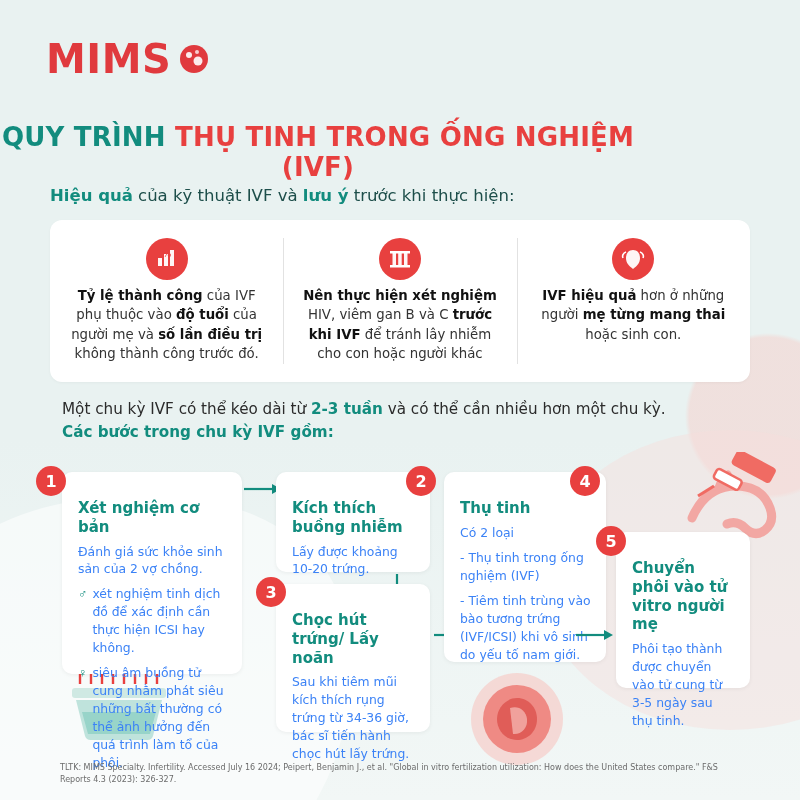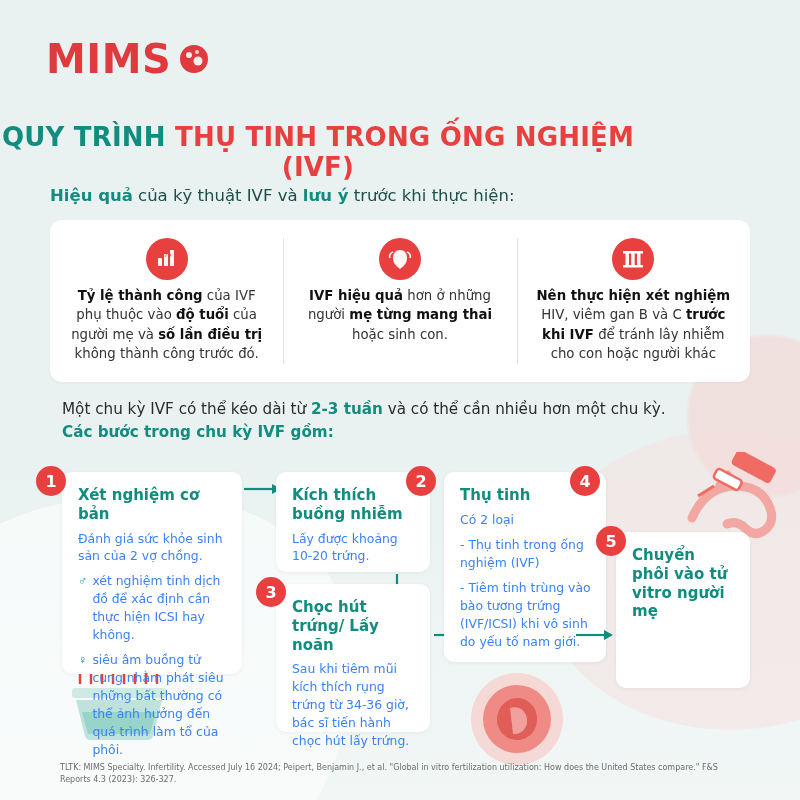--- a/index.html
+++ b/index.html
@@ -147,21 +147,21 @@
   .note .hl { color: #128c7e; font-weight: bold; }
   .note .grn { color: #128c7e; font-weight: bold; }
 
   
   .flow { position: absolute; inset: 0; }
   .card {
     position: absolute;
     background: #ffffff;
     border-radius: 10px;
     box-shadow: 0 1px 4px rgba(0,0,0,0.06);
-    padding: 14px 14px 12px 16px;
+    padding: 27px 14px 12px 16px;
     box-sizing: border-box;
   }
   .card h4 {
     margin: 0 0 6px 0;
     font-size: 15px;
     color: #128c7e;
     font-weight: bold;
     line-height: 1.25;
     font-family: "DejaVu Sans", sans-serif;
   }
@@ -250,43 +250,43 @@
       </div>
       <div class="fact-text">
         <b>Tỷ lệ thành công</b> của IVF phụ thuộc vào <b>độ tuổi</b> của người mẹ và <b>số lần điều trị</b> không thành công trước đó.
       </div>
     </div>
 
     <div class="fact">
       <div class="fact-icon">
         <svg width="44" height="44" viewBox="0 0 44 44">
           <circle cx="22" cy="22" r="21" fill="#e8403f"></circle>
-          <path d="M22 13 c-5 0 -7 4 -7 8 c0 5 3 8 7 11 c4 -3 7 -6 7 -11 c0 -4 -2 -8 -7 -8 z" fill="#ffffff" opacity="0.95"></path>
-          <path d="M15 15 c-3 1 -4 4 -3 6" stroke="#ffffff" stroke-width="1.6" fill="none"></path>
-          <path d="M29 15 c3 1 4 4 3 6" stroke="#ffffff" stroke-width="1.6" fill="none"></path>
-        </svg>
-      </div>
-      <div class="fact-text">
-        <b>IVF hiệu quả</b> hơn ở những người <b>mẹ từng mang thai</b> hoặc sinh con.
-      </div>
-    </div>
-
-    <div class="fact">
-      <div class="fact-icon">
-        <svg width="44" height="44" viewBox="0 0 44 44">
-          <circle cx="22" cy="22" r="21" fill="#e8403f"></circle>
           <rect x="12" y="14" width="20" height="2.5" fill="#ffffff"></rect>
           <rect x="12" y="28" width="20" height="2.5" fill="#ffffff"></rect>
           <rect x="14.5" y="16" width="3.5" height="12" fill="#ffffff" opacity="0.95"></rect>
           <rect x="20.2" y="16" width="3.5" height="12" fill="#ffffff" opacity="0.95"></rect>
           <rect x="26" y="16" width="3.5" height="12" fill="#ffffff" opacity="0.95"></rect>
         </svg>
       </div>
       <div class="fact-text">
         <b>Nên thực hiện xét nghiệm</b> HIV, viêm gan B và C <b>trước khi IVF</b> để tránh lây nhiễm cho con hoặc người khác
+      </div>
+    </div>
+
+    <div class="fact">
+      <div class="fact-icon">
+        <svg width="44" height="44" viewBox="0 0 44 44">
+          <circle cx="22" cy="22" r="21" fill="#e8403f"></circle>
+          <path d="M22 13 c-5 0 -7 4 -7 8 c0 5 3 8 7 11 c4 -3 7 -6 7 -11 c0 -4 -2 -8 -7 -8 z" fill="#ffffff" opacity="0.95"></path>
+          <path d="M15 15 c-3 1 -4 4 -3 6" stroke="#ffffff" stroke-width="1.6" fill="none"></path>
+          <path d="M29 15 c3 1 4 4 3 6" stroke="#ffffff" stroke-width="1.6" fill="none"></path>
+        </svg>
+      </div>
+      <div class="fact-text">
+        <b>IVF hiệu quả</b> hơn ở những người <b>mẹ từng mang thai</b> hoặc sinh con.
       </div>
     </div>
   </div>
 
   <div class="note">
     <span>Một chu kỳ IVF có thể kéo dài từ </span><span class="hl">2-3 tuần</span><span> và có thể cần nhiều hơn một chu kỳ.</span><br>
     <span class="grn">Các bước trong chu kỳ IVF gồm:</span>
   </div>
 
   <div class="flow">
@@ -386,18 +386,19 @@
     <div class="arrow" style="left:576px; top:628px;">
       <svg width="38" height="14" viewBox="0 0 38 14">
         <line x1="0" y1="7" x2="28" y2="7" stroke="#128c7e" stroke-width="2.2"></line>
         <path d="M28 2 L37 7 L28 12 Z" fill="#128c7e"></path>
       </svg>
     </div>
 
     <div class="step-num" style="left:596px; top:526px;">5</div>
     <div class="card" style="left:616px; top:532px; width:134px; height:156px;">
       <h4>Chuyển phôi vào tử vitro người mẹ</h4>
+      <p>Phôi tạo thành được chuyển vào tử cung từ 3-5 ngày sau thụ tinh.</p>
     </div>
 
   </div>
 
   <div class="footer">TLTK: MIMS Specialty. Infertility. Accessed July 16 2024; Peipert, Benjamin J., et al. "Global in vitro fertilization utilization: How does the United States compare." F&amp;S Reports 4.3 (2023): 326-327.</div>
 </div>
 
 </body></html>

